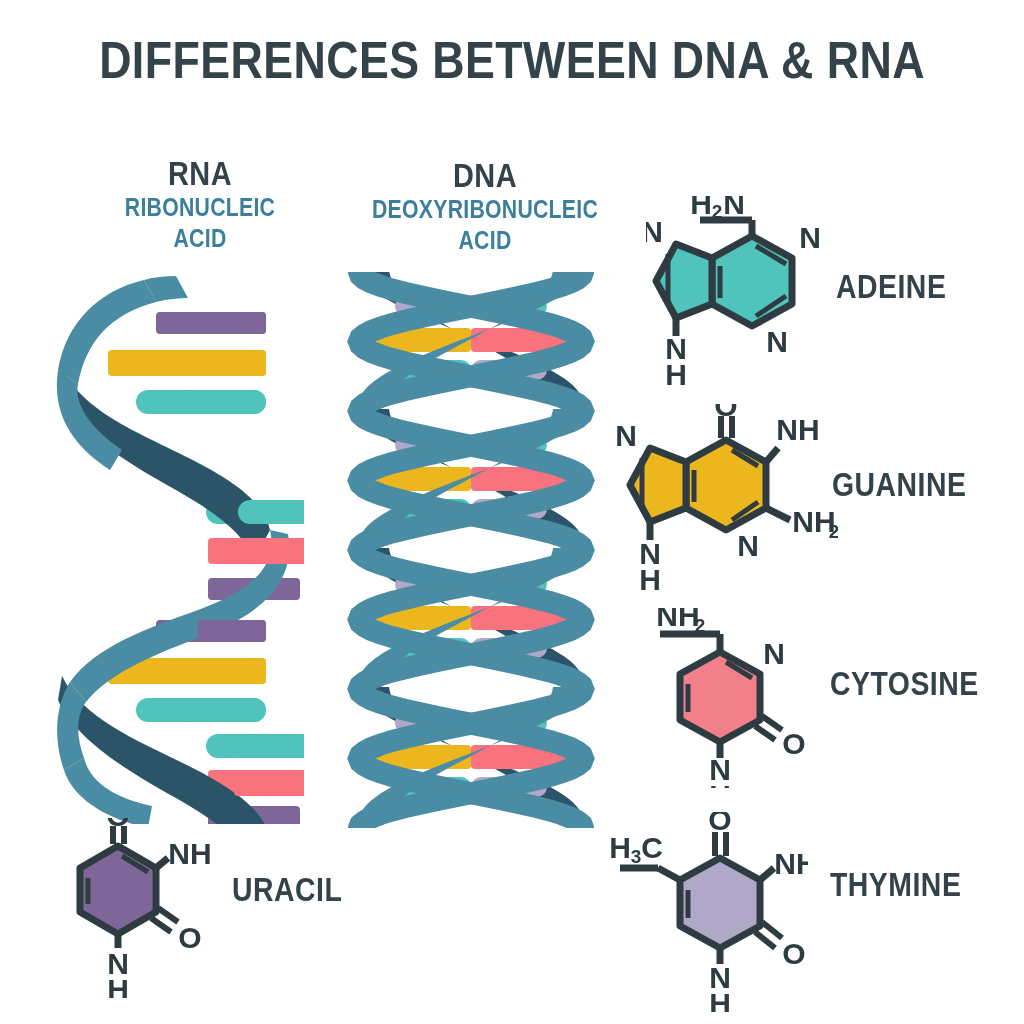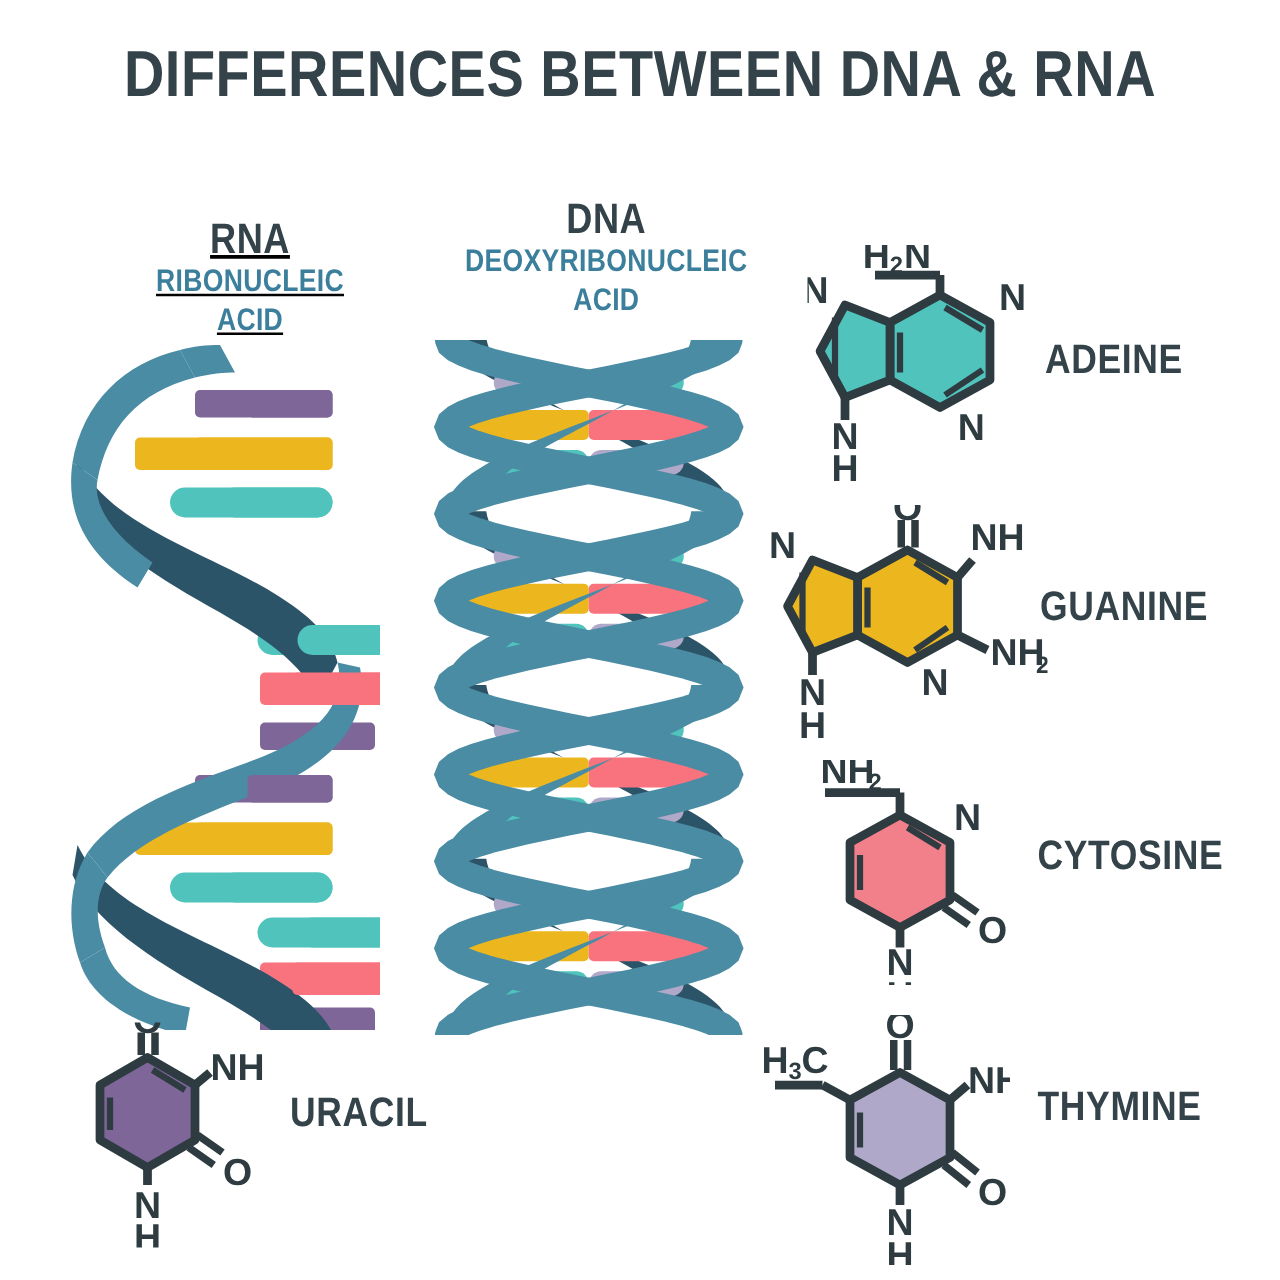--- a/index.html
+++ b/index.html
@@ -43,21 +43,21 @@
   .col-head .full {
     font-family: "Liberation Sans Narrow", "Liberation Sans", sans-serif;
     font-weight: 700;
     font-size: 25px;
     color: #3C7F9C;
     line-height: 1.08;
     transform: scaleX(0.85);
     letter-spacing: 0.3px;
     margin-top: 4px;
   }
-  #rna-head { left: 60px; top: 174px; width: 280px; text-decoration: underline; }
+  #rna-head { left: 60px; top: 156px; width: 280px; }
   #dna-head { left: 320px; top: 158px; width: 330px; }
 
   
   .helix { position: absolute; }
   #rna-helix { left: 48px;  top: 272px; width: 256px; height: 552px; }
   #dna-helix { left: 338px; top: 272px; width: 266px; height: 556px; }
 
   
   .mol { position: absolute; }
   .mol-svg { display: block; }

